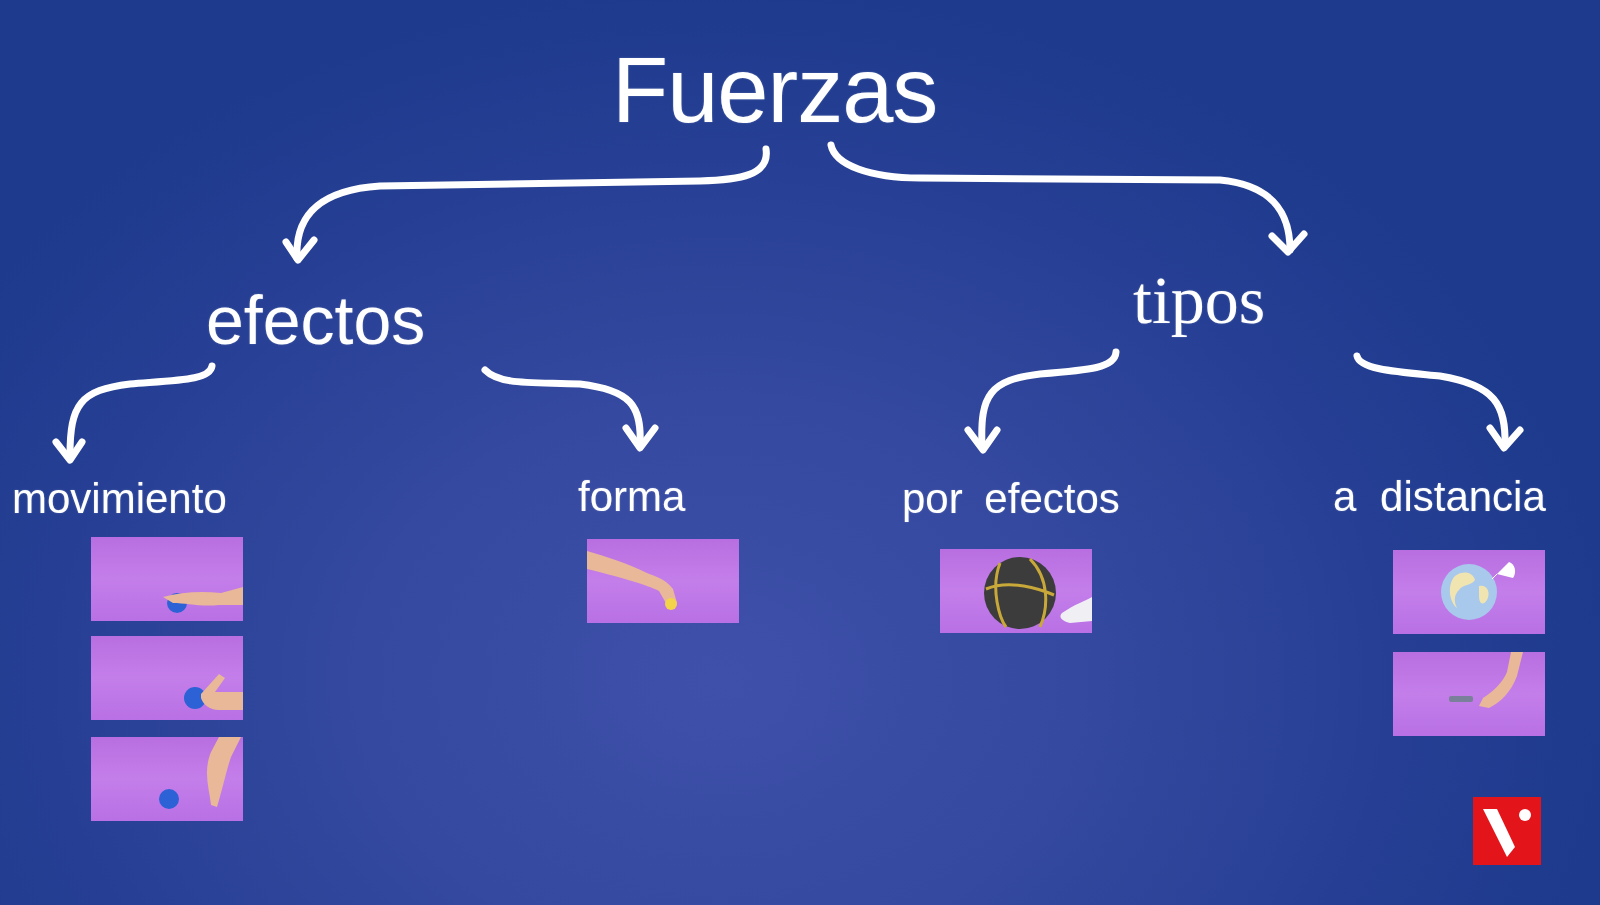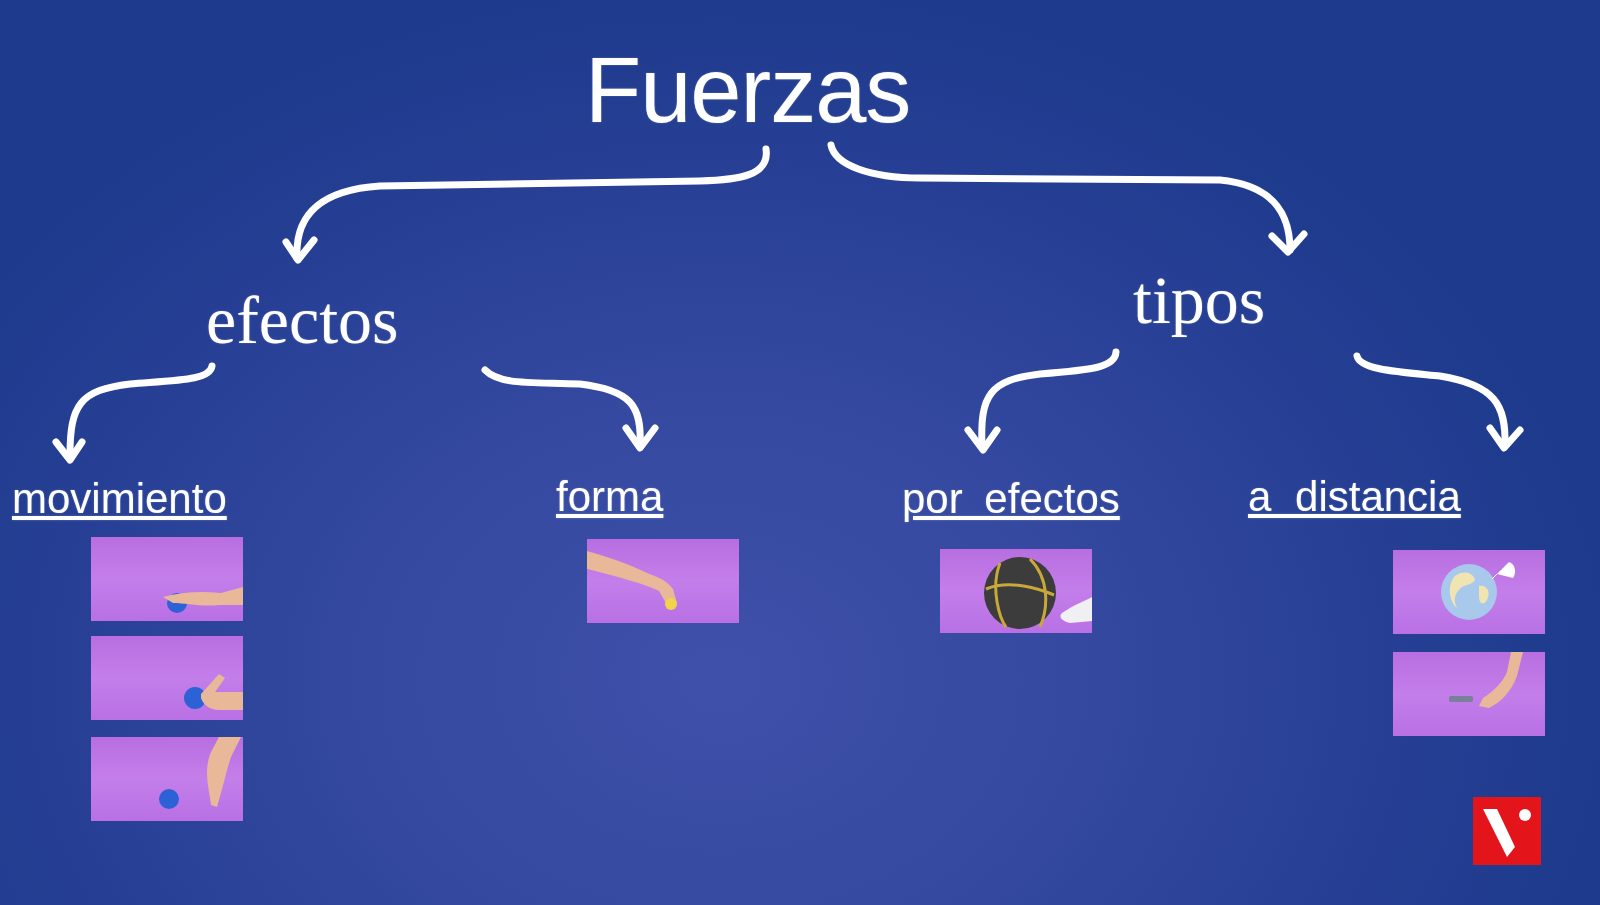--- a/index.html
+++ b/index.html
@@ -6,29 +6,29 @@
   body {
     width: 1600px; height: 905px; overflow: hidden; position: relative;
     background: radial-gradient(ellipse 900px 700px at 45% 75%, #3f50aa 0%, #34499f 40%, #263f94 75%, #1d3a8c 100%);
     font-family: "Liberation Sans", "DejaVu Sans", sans-serif;
     color: #ffffff;
   }
   .node {
     position: absolute; white-space: nowrap; color: #fff; line-height: 1;
     text-shadow: 0 0 2px rgba(255,255,255,0.25);
   }
-  .title { left: 585px; top: 44px; font-size: 92px; letter-spacing: -1px; }
+  .title { left: 612px; top: 44px; font-size: 92px; letter-spacing: -1px; }
   .lvl1 { font-size: 68px; }
-  .lvl2 { font-size: 42px; text-decoration: underline; }
-  #efectos { left: 206px; top: 286px; font-family: Liberation Serif, serif; }
+  .lvl2 { font-size: 42px; }
+  #efectos { left: 206px; top: 286px; }
   #tipos { left: 1133px; top: 266px; font-family: Liberation Serif, serif; }
   #movimiento { left: 12px; top: 478px; }
-  #forma { left: 556px; top: 476px; }
+  #forma { left: 578px; top: 476px; }
   #contacto { left: 902px; top: 478px; word-spacing: 10px; }
-  #distancia { left: 1248px; top: 476px; word-spacing: 12px; }
+  #distancia { left: 1333px; top: 476px; word-spacing: 12px; }
 
   .thumb {
     position: absolute; width: 152px; height: 84px; overflow: hidden;
     background: linear-gradient(180deg, #b86ee0 0%, #c47eea 50%, #b870e4 100%);
   }
   .arrows { position: absolute; left: 0; top: 0; width: 1600px; height: 905px; pointer-events: none; }
   .logo {
     position: absolute; left: 1473px; top: 797px; width: 68px; height: 68px;
     background: #e4141b;
   }

